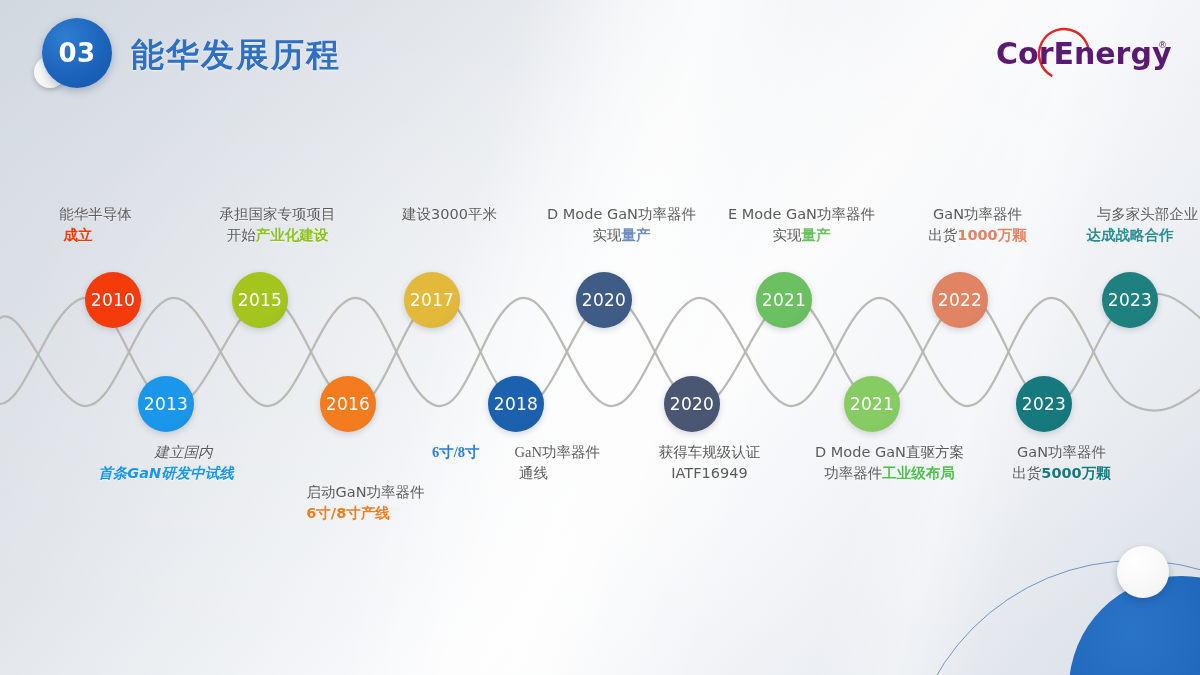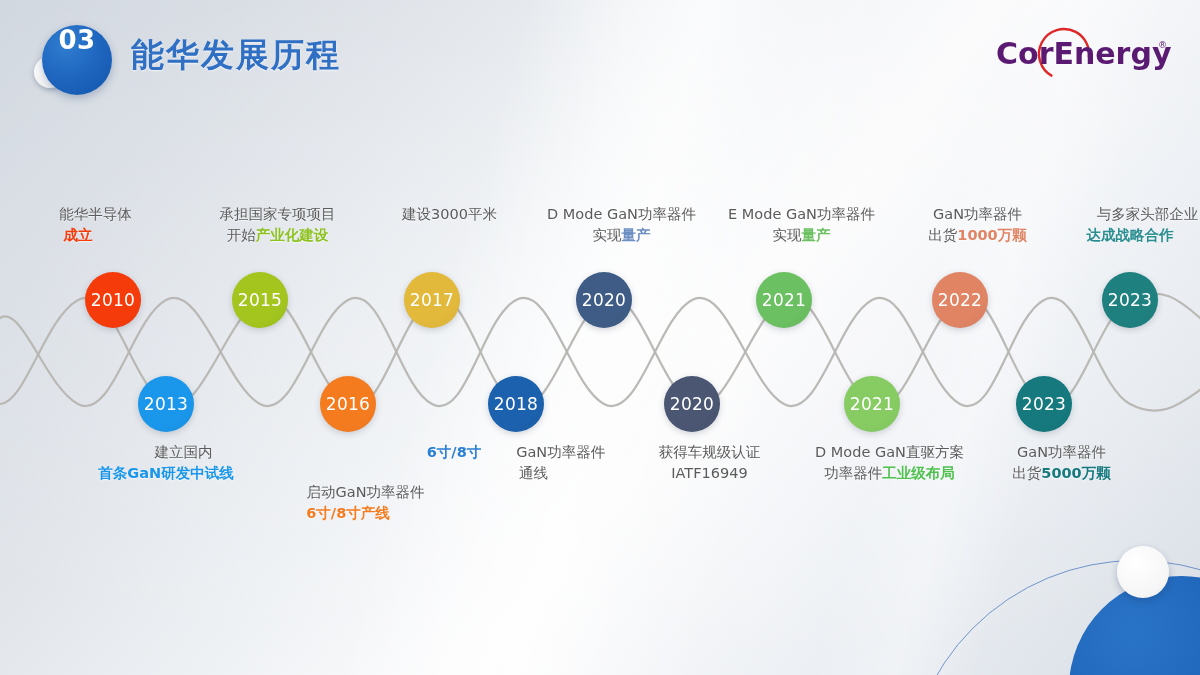--- a/index.html
+++ b/index.html
@@ -54,27 +54,27 @@
   .hdr-dot-white {
     position: absolute;
     left: 34px; top: 56px;
     width: 32px; height: 32px;
     border-radius: 50%;
     background: radial-gradient(circle at 35% 30%, #ffffff 0%, #f3f3f3 70%, #e3e3e3 100%);
     box-shadow: 0 2px 5px rgba(40,60,90,0.30);
   }
   .hdr-circle {
     position: absolute;
-    left: 42px; top: 25px;
+    left: 42px; top: 18px;
     width: 70px; height: 70px;
     border-radius: 50%;
     background: radial-gradient(circle at 34% 28%, #2f7ed0 0%, #1f66bf 48%, #1255ab 100%);
     box-shadow: 0 3px 8px rgba(20,50,100,0.28);
     display: flex;
-    align-items: flex-start;
+    align-items: center;
     justify-content: center;
   }
   .hdr-num {
     color: #ffffff;
     font-size: 26px;
     font-weight: bold;
     letter-spacing: 0.5px;
   }
   .hdr-title {
     position: absolute;
@@ -212,21 +212,21 @@
       <div class="node" style="left: 50px; top: 272px; background: radial-gradient(circle at 34% 28%, rgb(246, 59, 11) 0%, rgb(246, 59, 11) 62%, rgba(0, 0, 0, 0.1) 140%), rgb(246, 59, 11); margin-left: 35px;">
         <span>2010</span>
       </div>
       <div class="label" style="left: -32px; top: 204px;">
         <div><span class="plain">能华半导体</span></div>
         <div><span class="hl" style="color: rgb(246, 59, 11);">成立</span></div>
       </div>
       <div class="node" style="left: 138px; top: 376px; background: radial-gradient(circle at 34% 28%, rgb(26, 150, 234) 0%, rgb(26, 150, 234) 62%, rgba(0, 0, 0, 0.1) 140%), rgb(26, 150, 234);">
         <span>2013</span>
       </div>
-      <div class="label" style="left: 56px; top: 442px;">
+      <div class="label" style="left: 56px; top: 442px; font-style: italic;">
         <div><span class="plain">建立国内</span></div>
         <div><span class="hl" style="color: rgb(26, 150, 234);">首条GaN研发中试线</span></div>
       </div>
       <div class="node" style="left: 232px; top: 272px; background: radial-gradient(circle at 34% 28%, rgb(163, 197, 30) 0%, rgb(163, 197, 30) 62%, rgba(0, 0, 0, 0.1) 140%), rgb(163, 197, 30); align-items: center;">
         <span>2015</span>
       </div>
       <div class="label" style="left: 150px; top: 204px;">
         <div><span class="plain">承担国家专项项目</span></div>
         <div><span class="plain">开始</span><span class="hl" style="color: rgb(141, 194, 31);">产业化建设</span></div>
       </div>
@@ -239,21 +239,21 @@
       </div>
       <div class="node" style="left: 404px; top: 272px; background: radial-gradient(circle at 34% 28%, rgb(226, 185, 59) 0%, rgb(226, 185, 59) 62%, rgba(0, 0, 0, 0.1) 140%), rgb(226, 185, 59); align-items: center;">
         <span>2017</span>
       </div>
       <div class="label" style="left: 322px; top: 204px;">
         <div><span class="plain">建设3000平米</span></div>
       </div>
       <div class="node" style="left: 488px; top: 376px; background: radial-gradient(circle at 34% 28%, rgb(28, 97, 173) 0%, rgb(28, 97, 173) 62%, rgba(0, 0, 0, 0.1) 140%), rgb(28, 97, 173);">
         <span>2018</span>
       </div>
-      <div class="label" style="left: 406px; top: 442px;">
+      <div class="label" style="left: 406px; top: 442px; font-family: Liberation Serif, serif;">
         <div><span class="hl" style="color: rgb(42, 127, 212);">6寸/8寸</span><span class="plain">GaN功率器件</span></div>
         <div><span class="plain">通线</span></div>
       </div>
       <div class="node" style="left: 576px; top: 272px; background: radial-gradient(circle at 34% 28%, rgb(62, 92, 133) 0%, rgb(62, 92, 133) 62%, rgba(0, 0, 0, 0.1) 140%), rgb(62, 92, 133);">
         <span>2020</span>
       </div>
       <div class="label" style="left: 494px; top: 204px;">
         <div><span class="plain">D Mode GaN功率器件</span></div>
         <div><span class="plain">实现</span><span class="hl" style="color: rgb(109, 143, 196);">量产</span></div>
       </div>

